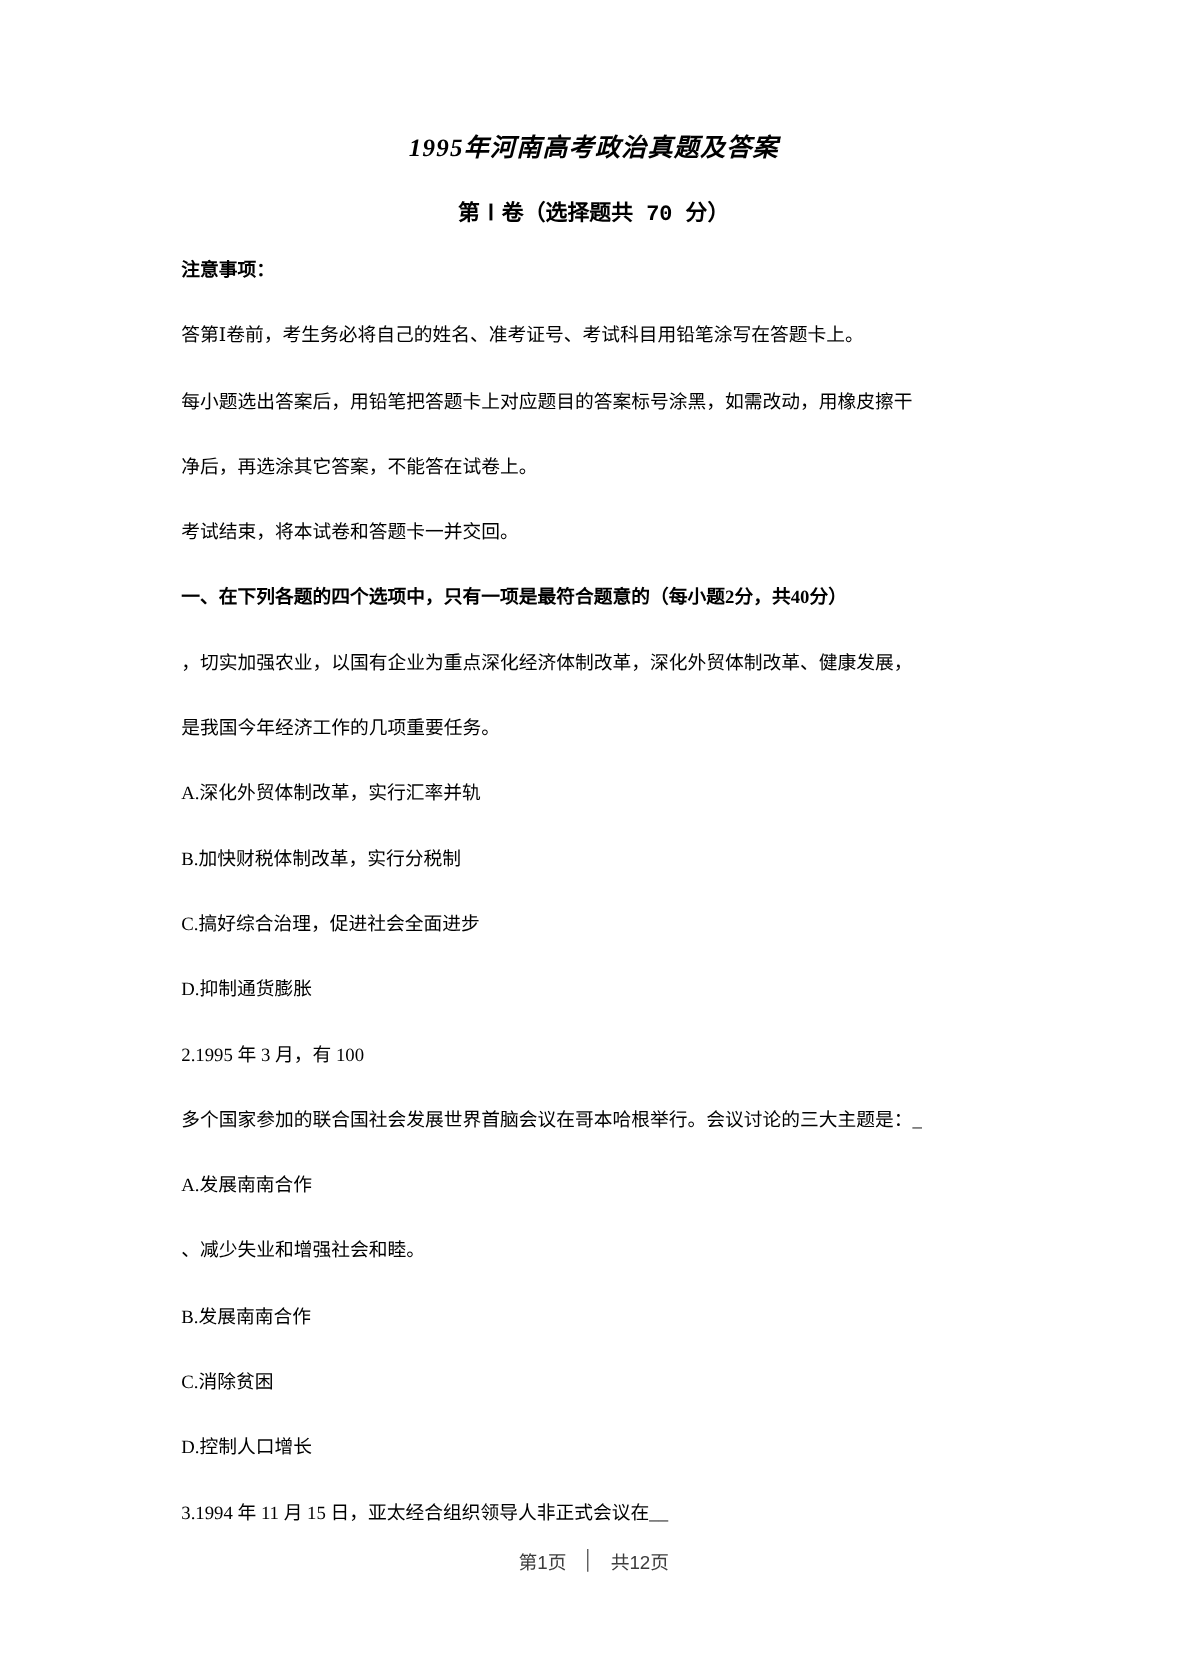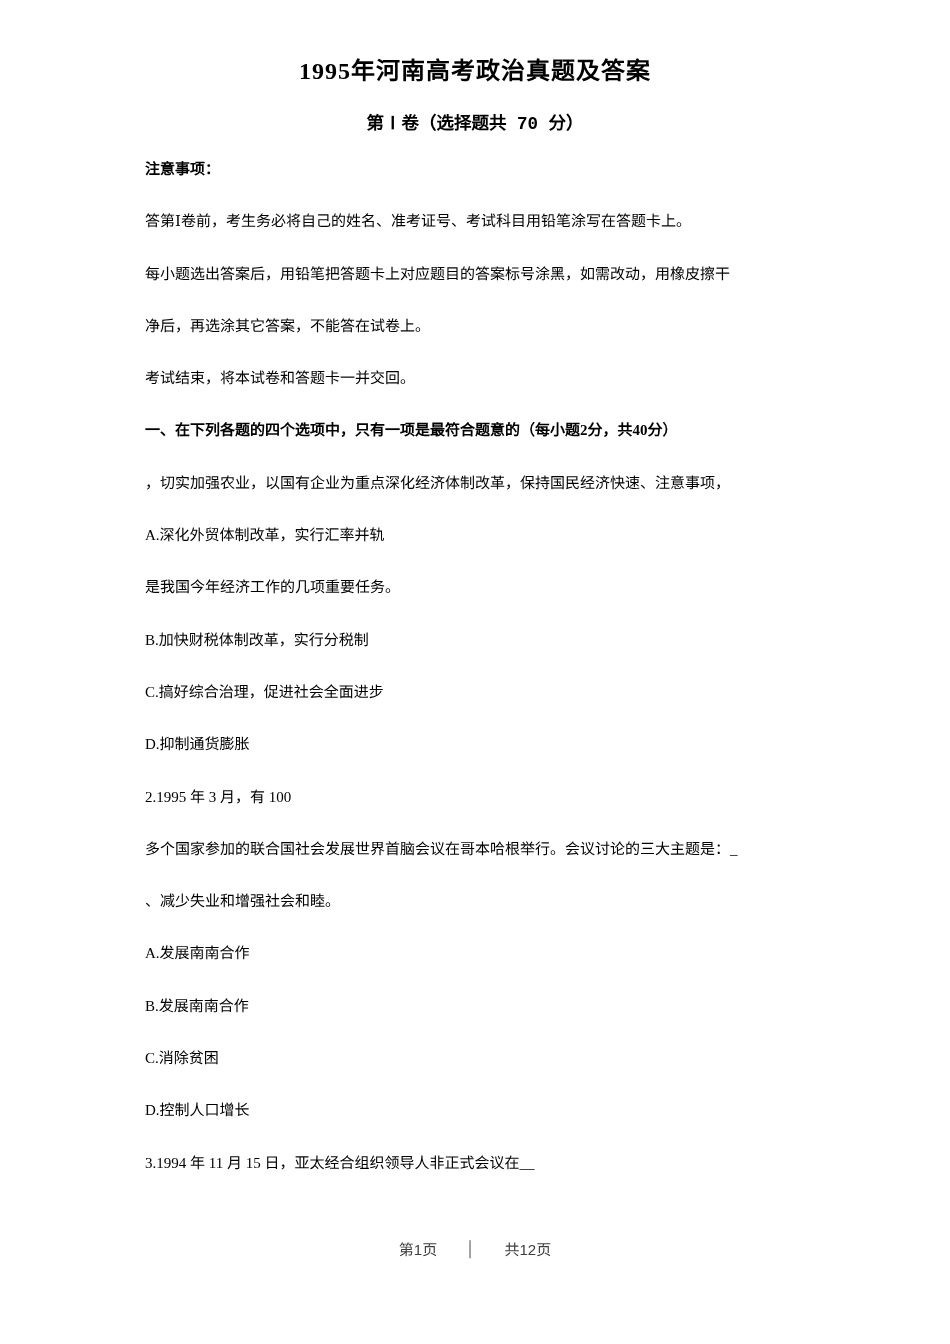--- a/index.html
+++ b/index.html
@@ -11,26 +11,27 @@
     position: relative;
     width: 950px;
     height: 1344px;
     background: #ffffff;
     color: #000000;
     font-family: "Liberation Serif", "DejaVu Serif", serif;
     overflow: hidden;
   }
   .doc-title {
     margin: 0;
-    padding-top: 52px;
+    padding-top: 100px;
     text-align: center;
-    font-size: 24px;
+    font-size: 20px;
     line-height: 38px;
     font-weight: bold;
     letter-spacing: 1px;
+    font-style: italic;
   }
   .doc-subtitle {
     margin: 22px 0 0 0;
     text-align: center;
     font-size: 17.5px;
     line-height: 24px;
     font-weight: bold;
     font-family: Liberation Mono, monospace;
   }
   .doc-body {
@@ -49,21 +50,21 @@
     font-weight: bold;
   }
   .doc-footer {
     position: absolute;
     top: 1238px;
     left: 0;
     width: 100%;
     display: flex;
     justify-content: center;
     align-items: center;
-    gap: 29px;
+    gap: 13px;
     font-family: "Liberation Sans", "DejaVu Sans", sans-serif;
     font-size: 15px;
     color: #3d3d3d;
   }
   .doc-footer .sep {
     color: #555555;
     font-size: 15px;
   }
 </style>
 </head>
@@ -83,39 +84,39 @@
 
       <p class="line">每小题选出答案后，用铅笔把答题卡上对应题目的答案标号涂黑，如需改动，用橡皮擦干</p>
 
       <p class="line">净后，再选涂其它答案，不能答在试卷上。</p>
 
       <p class="line">考试结束，将本试卷和答题卡一并交回。</p>
 
       <p class="line bold">一、在下列各题的四个选项中，只有一项是最符合题意的（每小题2分，共40分）</p>
 
 
-      <p class="line">，切实加强农业，以国有企业为重点深化经济体制改革，保持国民经济快速、注意事项，</p>
+      <p class="line">，切实加强农业，以国有企业为重点深化经济体制改革，深化外贸体制改革、健康发展，</p>
+
+      <p class="line">是我国今年经济工作的几项重要任务。</p>
 
       <p class="line">A.深化外贸体制改革，实行汇率并轨</p>
-
-      <p class="line">是我国今年经济工作的几项重要任务。</p>
 
       <p class="line">B.加快财税体制改革，实行分税制</p>
 
       <p class="line">C.搞好综合治理，促进社会全面进步</p>
 
       <p class="line">D.抑制通货膨胀</p>
 
       <p class="line">2.1995 年 3 月，有 100</p>
 
       <p class="line">多个国家参加的联合国社会发展世界首脑会议在哥本哈根举行。会议讨论的三大主题是：_</p>
 
+      <p class="line">A.发展南南合作</p>
+
       <p class="line">、减少失业和增强社会和睦。</p>
-
-      <p class="line">A.发展南南合作</p>
 
       <p class="line">B.发展南南合作</p>
 
       <p class="line">C.消除贫困</p>
 
       <p class="line">D.控制人口增长</p>
 
       <p class="line">3.1994 年 11 月 15 日，亚太经合组织领导人非正式会议在__</p>
 
     </div>

